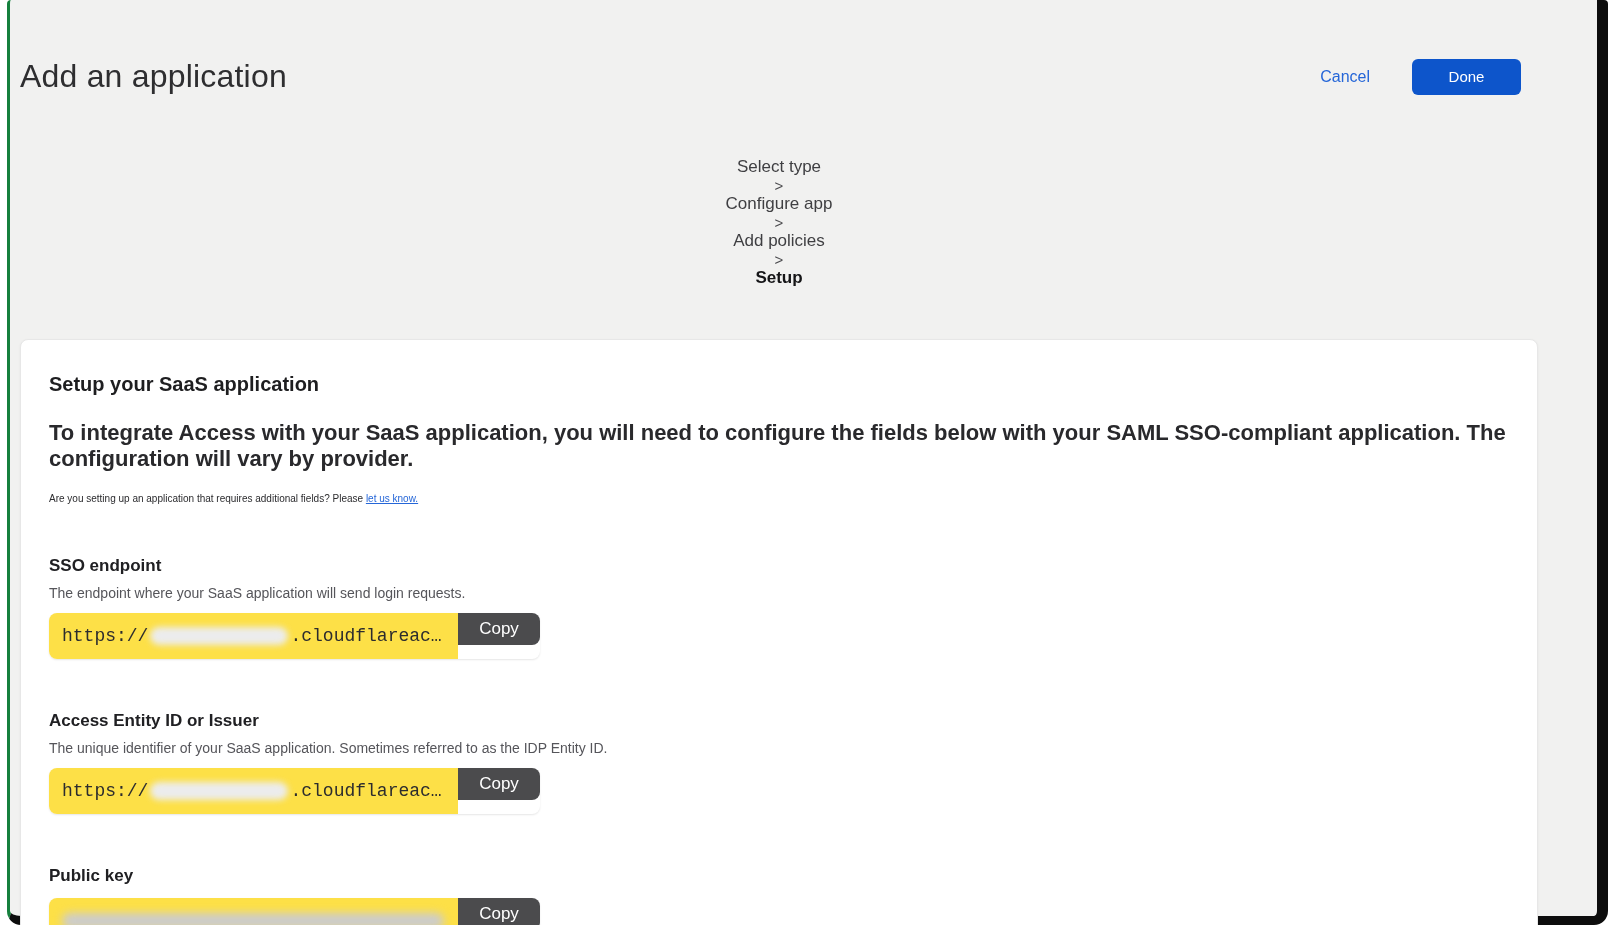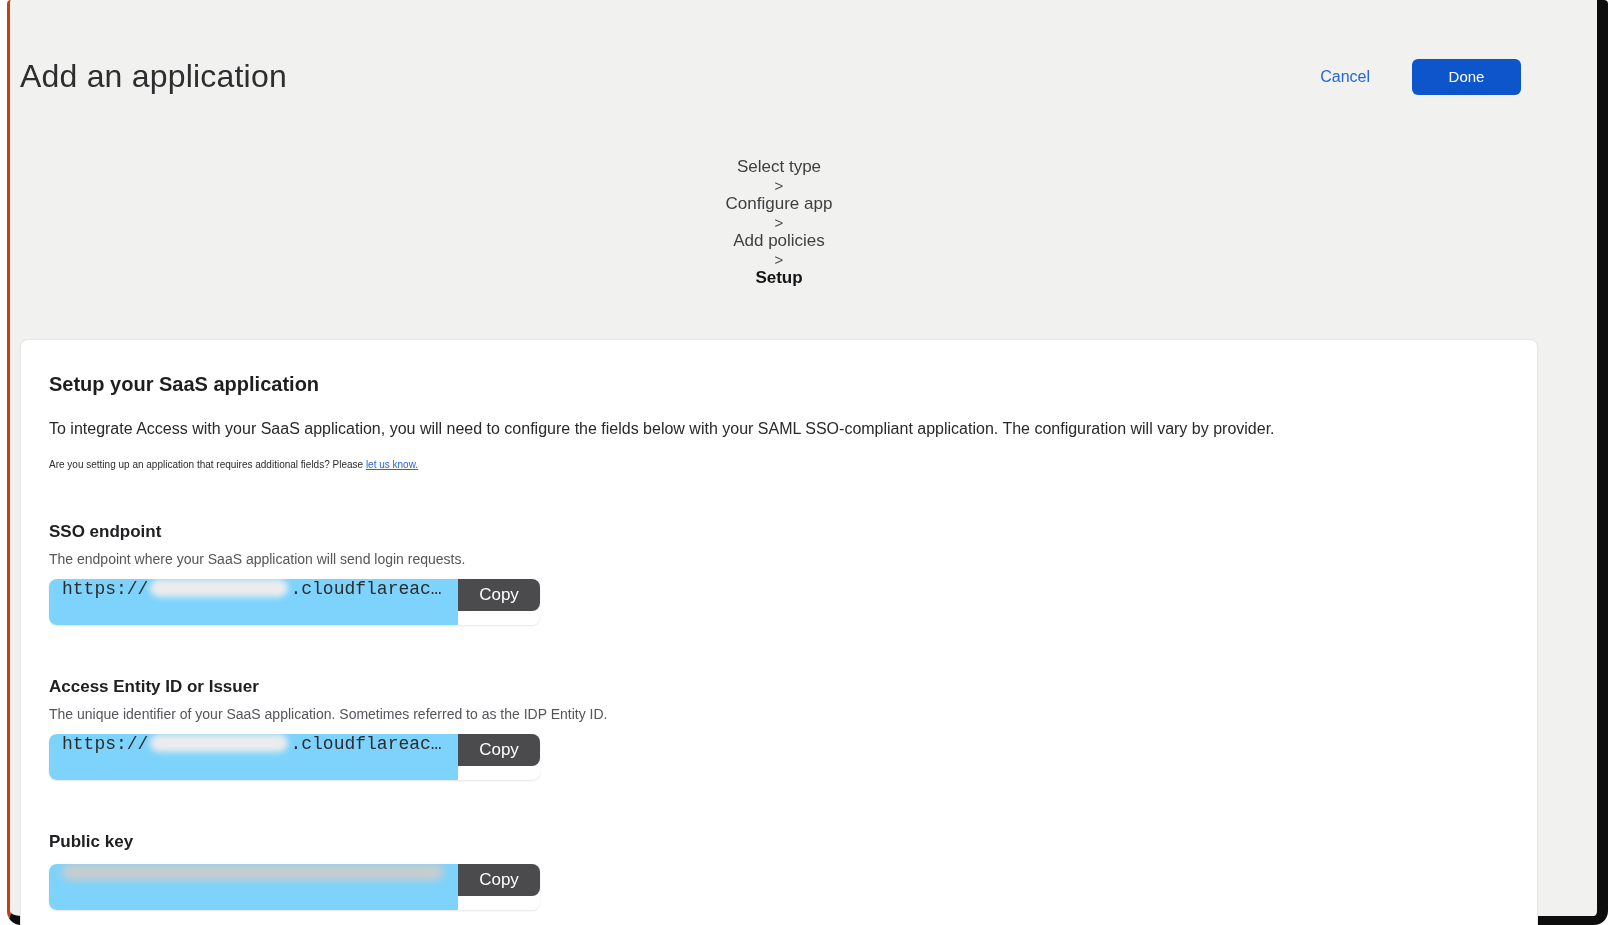--- a/index.html
+++ b/index.html
@@ -13,21 +13,21 @@
   body{
     width:1608px;height:925px;
     background:#ffffff;
     font-family:"Liberation Sans","DejaVu Sans",sans-serif;
     overflow:hidden;
     position:relative;
   }
   .frame{
     position:absolute;left:7px;top:0;right:0;bottom:0;
     background:var(--page-background);
-    border-left:3px solid #c2410c;
+    border-left:3px solid #15803d;
     border-right:11px solid #0d0d0d;
     border-bottom:9px solid #0d0d0d;
     border-radius:4px 4px 14px 14px;
   }
   .page{
     height:100%;
     padding:0 59px 0 10px;
   }
   
   .header-row{
@@ -83,22 +83,23 @@
     padding:33px 28px 52px 28px;
   }
   .card-title{
     margin:0;
     font-size:20px;
     font-weight:700;
     color:#1e1e20;
   }
   .intro{
     margin:24px 0 0 0;
-    font-size:16px;
+    font-size:22px;
     color:#29292c;
+    font-weight:bold;
   }
   .note{
     margin:21px 0 0 0;
     font-size:10px;
     color:#2b2b2e;
   }
   .note-link{
     color:var(--link-blue);
     text-decoration:underline;
     cursor:pointer;
@@ -119,23 +120,24 @@
   .value-row{
     margin-top:12px;
     display:flex;
     width:-moz-fit-content;
     width:fit-content;
     box-shadow:0 1px 2px rgba(0,0,0,0.10);
     border-radius:8px;
   }
   .value-box{
     width:409px;height:46px;
-    background:#7dd3fc;
+    background:#fde047;
     border-radius:8px 0 0 8px;
     display:flex;
+    align-items:center;
     padding:0 13px;
     overflow:hidden;
     white-space:nowrap;
   }
   .mono{
     font-family:"Liberation Mono","DejaVu Sans Mono",monospace;
     font-size:18px;
     color:#2c2c2e;
   }
   .blur-mid{

